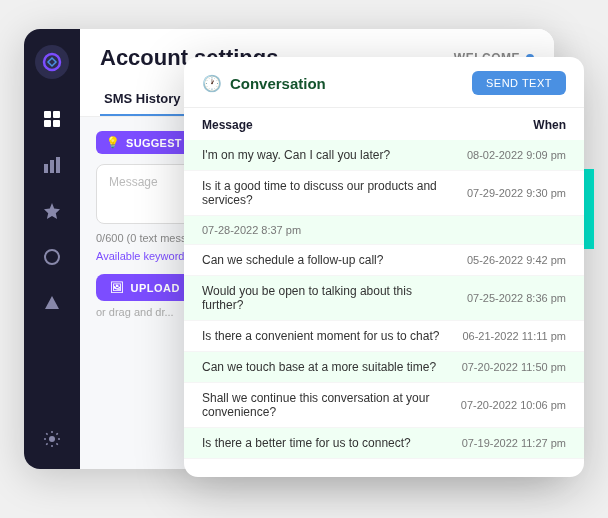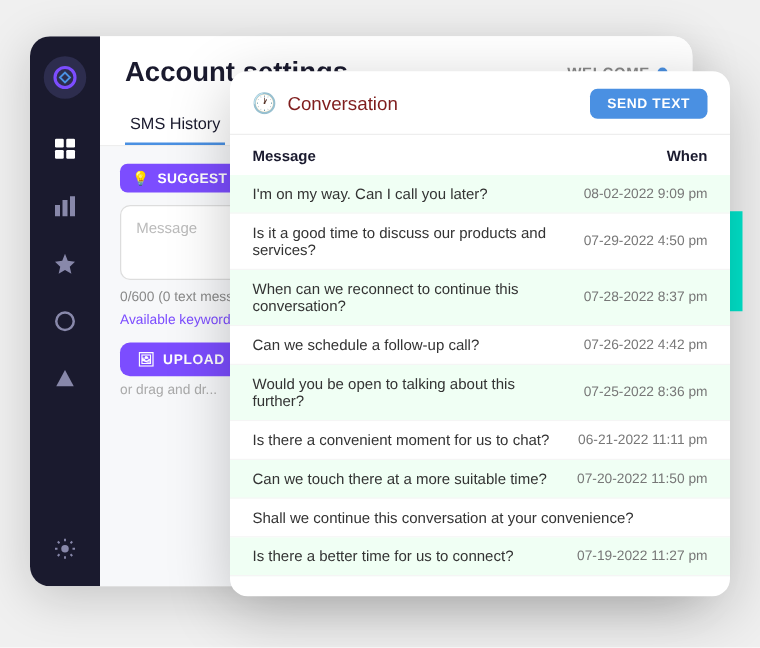--- a/index.html
+++ b/index.html
@@ -132,21 +132,21 @@
       display: flex;
       gap: 20px;
     }
 
     .tab {
       padding: 8px 4px;
       font-size: 13px;
       color: #999;
       cursor: pointer;
       border-bottom: 2px solid transparent;
-      font-weight: 400;
+      font-weight: 700;
     }
 
     .tab.active {
       color: #1a1a2e;
       border-bottom: 2px solid #4a90e2;
     }
 
     
     .body-content {
       padding: 14px 16px;
@@ -250,29 +250,29 @@
       gap: 8px;
     }
 
     .conv-icon {
       color: #888;
       font-size: 16px;
     }
 
     .conv-title {
       font-size: 15px;
-      font-weight: 400;
-      color: #7f1d1d;
+      font-weight: 700;
+      color: #14532d;
     }
 
     .send-text-btn {
       background: #4a90e2;
       color: #fff;
       font-size: 11px;
-      font-weight: 700;
+      font-weight: 400;
       padding: 6px 14px;
       border-radius: 6px;
       cursor: pointer;
       letter-spacing: 0.5px;
     }
 
     .conv-table-header {
       display: flex;
       justify-content: space-between;
       padding: 10px 18px 8px 18px;
@@ -437,44 +437,44 @@
       <span>When</span>
     </div>
 
     <div class="conv-messages">
       <div class="conv-row">
         <span class="conv-message-text">I'm on my way. Can I call you later?</span>
         <span class="conv-date">08-02-2022 9:09 pm</span>
       </div>
       <div class="conv-row">
         <span class="conv-message-text">Is it a good time to discuss our products and services?</span>
-        <span class="conv-date">07-29-2022 4:50 pm</span>
-      </div>
-      <div class="conv-row">
-        <span class="conv-message-text">When can we reconnect to continue this conversation?</span>
+        <span class="conv-date">07-29-2022 9:30 pm</span>
+      </div>
+      <div class="conv-row">
         <span class="conv-date">07-28-2022 8:37 pm</span>
       </div>
       <div class="conv-row">
         <span class="conv-message-text">Can we schedule a follow-up call?</span>
-        <span class="conv-date">07-26-2022 4:42 pm</span>
+        <span class="conv-date">05-26-2022 9:42 pm</span>
       </div>
       <div class="conv-row">
         <span class="conv-message-text">Would you be open to talking about this further?</span>
         <span class="conv-date">07-25-2022 8:36 pm</span>
       </div>
       <div class="conv-row">
         <span class="conv-message-text">Is there a convenient moment for us to chat?</span>
         <span class="conv-date">06-21-2022 11:11 pm</span>
       </div>
       <div class="conv-row">
-        <span class="conv-message-text">Can we touch there at a more suitable time?</span>
+        <span class="conv-message-text">Can we touch base at a more suitable time?</span>
         <span class="conv-date">07-20-2022 11:50 pm</span>
       </div>
       <div class="conv-row">
         <span class="conv-message-text">Shall we continue this conversation at your convenience?</span>
+        <span class="conv-date">07-20-2022 10:06 pm</span>
       </div>
       <div class="conv-row">
         <span class="conv-message-text">Is there a better time for us to connect?</span>
         <span class="conv-date">07-19-2022 11:27 pm</span>
       </div>
     </div>
   </div>
 </div>
 
 </body></html>

